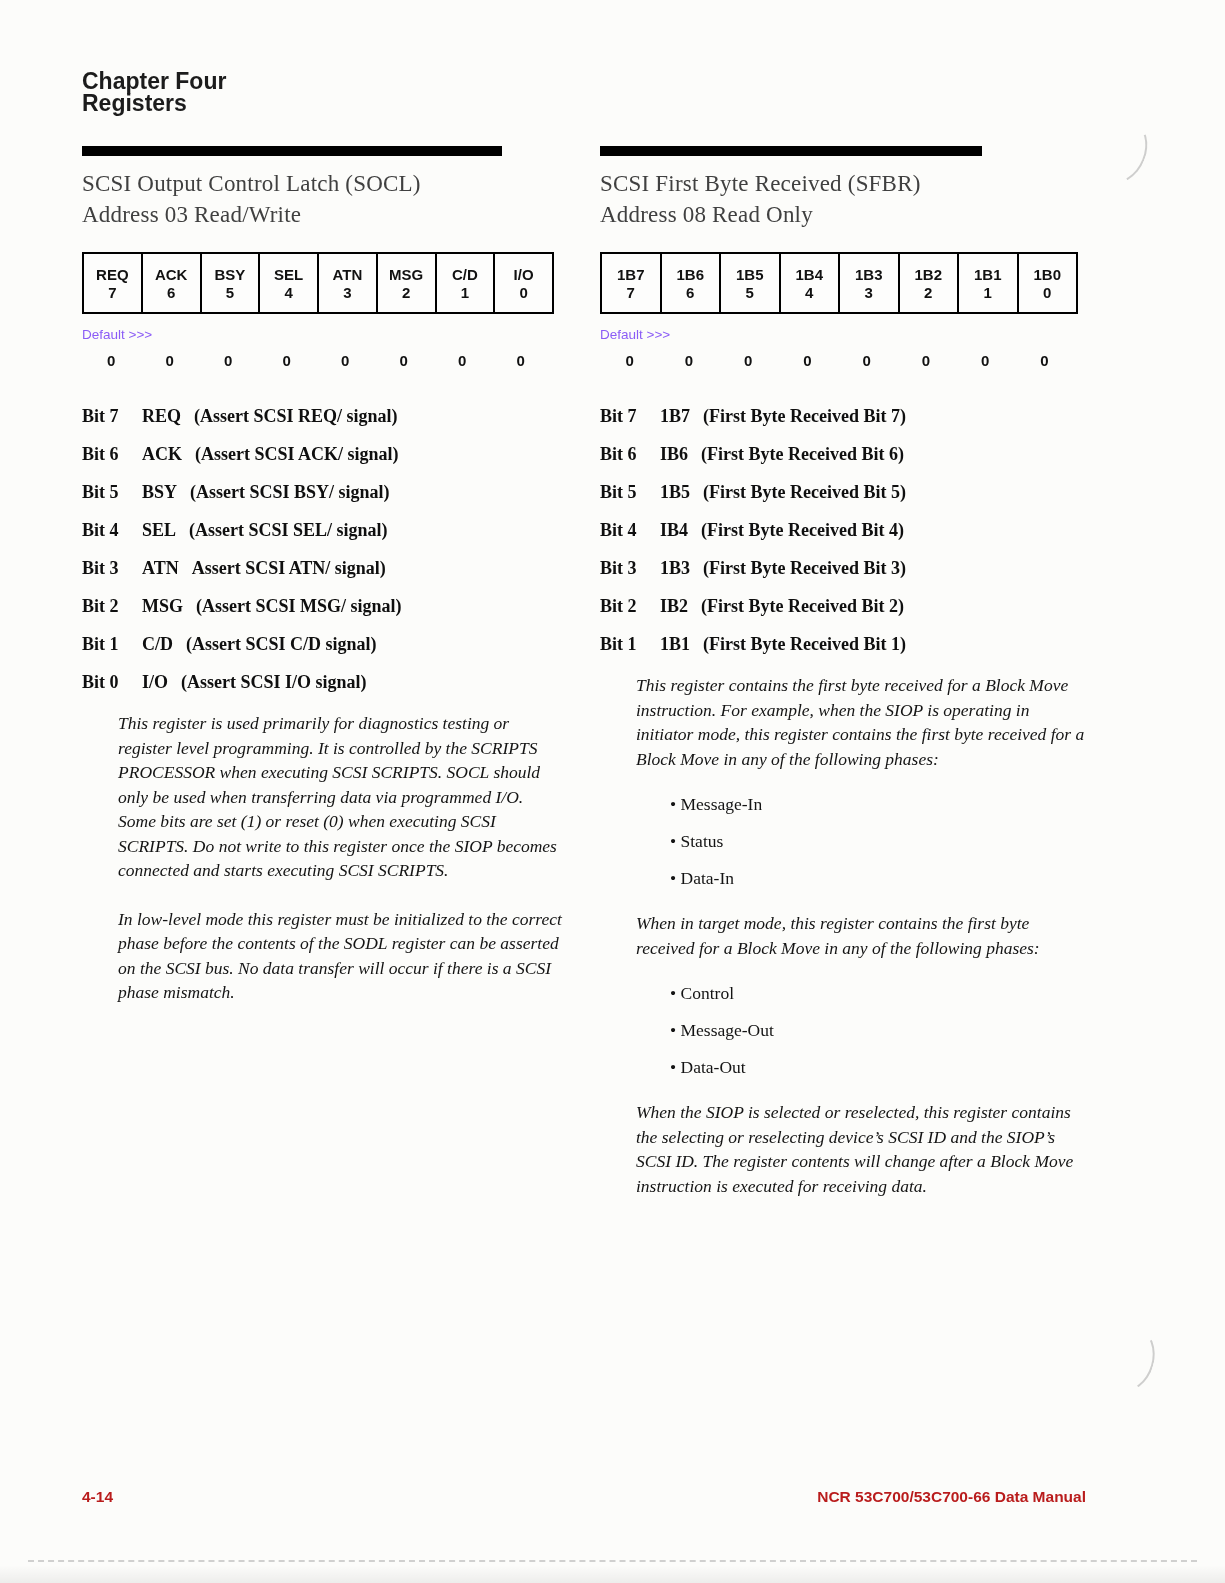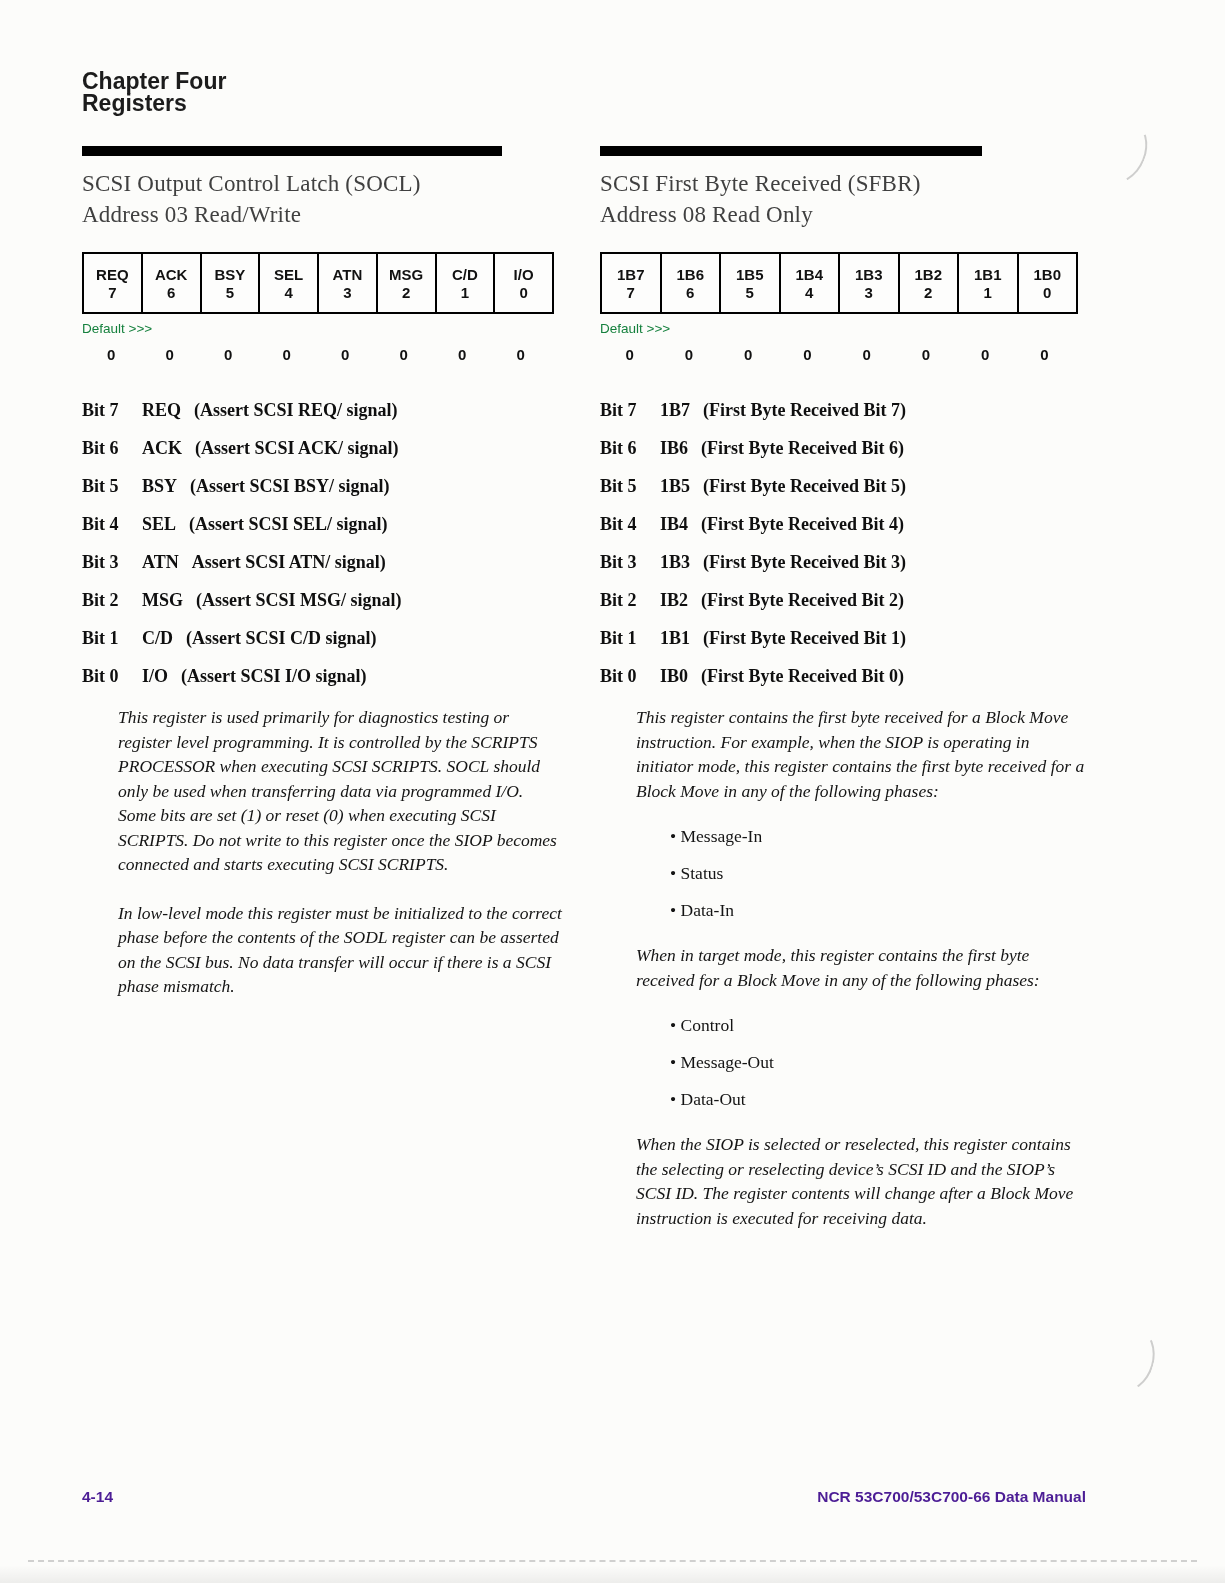--- a/index.html
+++ b/index.html
@@ -42,23 +42,23 @@
   .col.right .reg-table{width:474px;}
   .reg-cell{
     flex:1;display:flex;flex-direction:column;
     align-items:center;justify-content:center;gap:3px;
     border-left:2px solid #000;
     font-family:"Liberation Sans", sans-serif;
     font-weight:bold;font-size:15px;line-height:15px;color:#111;
   }
   .reg-cell:first-child{border-left:none;}
   .default-label{
-    margin-top:7px;
-    font-family:"Liberation Sans", sans-serif;
-    font-size:13.5px;color:#15803d;
+    margin-top:13px;
+    font-family:"Liberation Sans", sans-serif;
+    font-size:13.5px;color:#8b5cf6;
   }
   .default-row{
     display:flex;width:468px;margin-top:10px;
     font-family:"Liberation Sans", sans-serif;
     font-weight:bold;font-size:15px;color:#111;
   }
   .col.right .default-row{width:474px;}
   .default-row span{flex:1;text-align:center;}
   
   .bit-list{
@@ -81,21 +81,21 @@
     list-style:none;margin:2px 0 24px 0;padding-left:34px;
     font-size:17.5px;line-height:18px;
   }
   .bullet-list li{margin-bottom:19px;}
   .bullet-list li::before{content:"\2022\00a0";}
   
   .page-footer{
     position:absolute;top:1488px;left:82px;width:1004px;
     display:flex;justify-content:space-between;align-items:baseline;
     font-family:"Liberation Sans", sans-serif;
-    font-weight:bold;font-size:15.5px;color:#4c1d95;
+    font-weight:bold;font-size:15.5px;color:#b91c1c;
   }
   
   .arc{
     position:absolute;width:46px;height:62px;border-radius:50%;
     border:2px solid transparent;
     border-right-color:rgba(150,150,150,0.45);
   }
   .arc.top{top:118px;left:1096px;transform:rotate(22deg);}
   .arc.bottom{top:1326px;left:1104px;transform:rotate(16deg);}
   .scan-dashes{
@@ -274,23 +274,20 @@
           <span class="bit-num">Bit 4</span><span class="bit-name">IB4</span><span>(First Byte Received Bit 4)</span>
         </li>
         <li>
           <span class="bit-num">Bit 3</span><span class="bit-name">1B3</span><span>(First Byte Received Bit 3)</span>
         </li>
         <li>
           <span class="bit-num">Bit 2</span><span class="bit-name">IB2</span><span>(First Byte Received Bit 2)</span>
         </li>
         <li>
           <span class="bit-num">Bit 1</span><span class="bit-name">1B1</span><span>(First Byte Received Bit 1)</span>
-        </li>
-        <li>
-          <span class="bit-num">Bit 0</span><span class="bit-name">IB0</span><span>(First Byte Received Bit 0)</span>
         </li>
       </ul>
 
       <div class="paras">
         <p>This register contains the first byte received for a Block Move instruction.  For example, when the SIOP is operating in initiator mode, this register contains the first byte received for a Block Move in any of the following phases:</p>
         <ul class="bullet-list">
           <li>Message-In</li>
           <li>Status</li>
           <li>Data-In</li>
         </ul>

